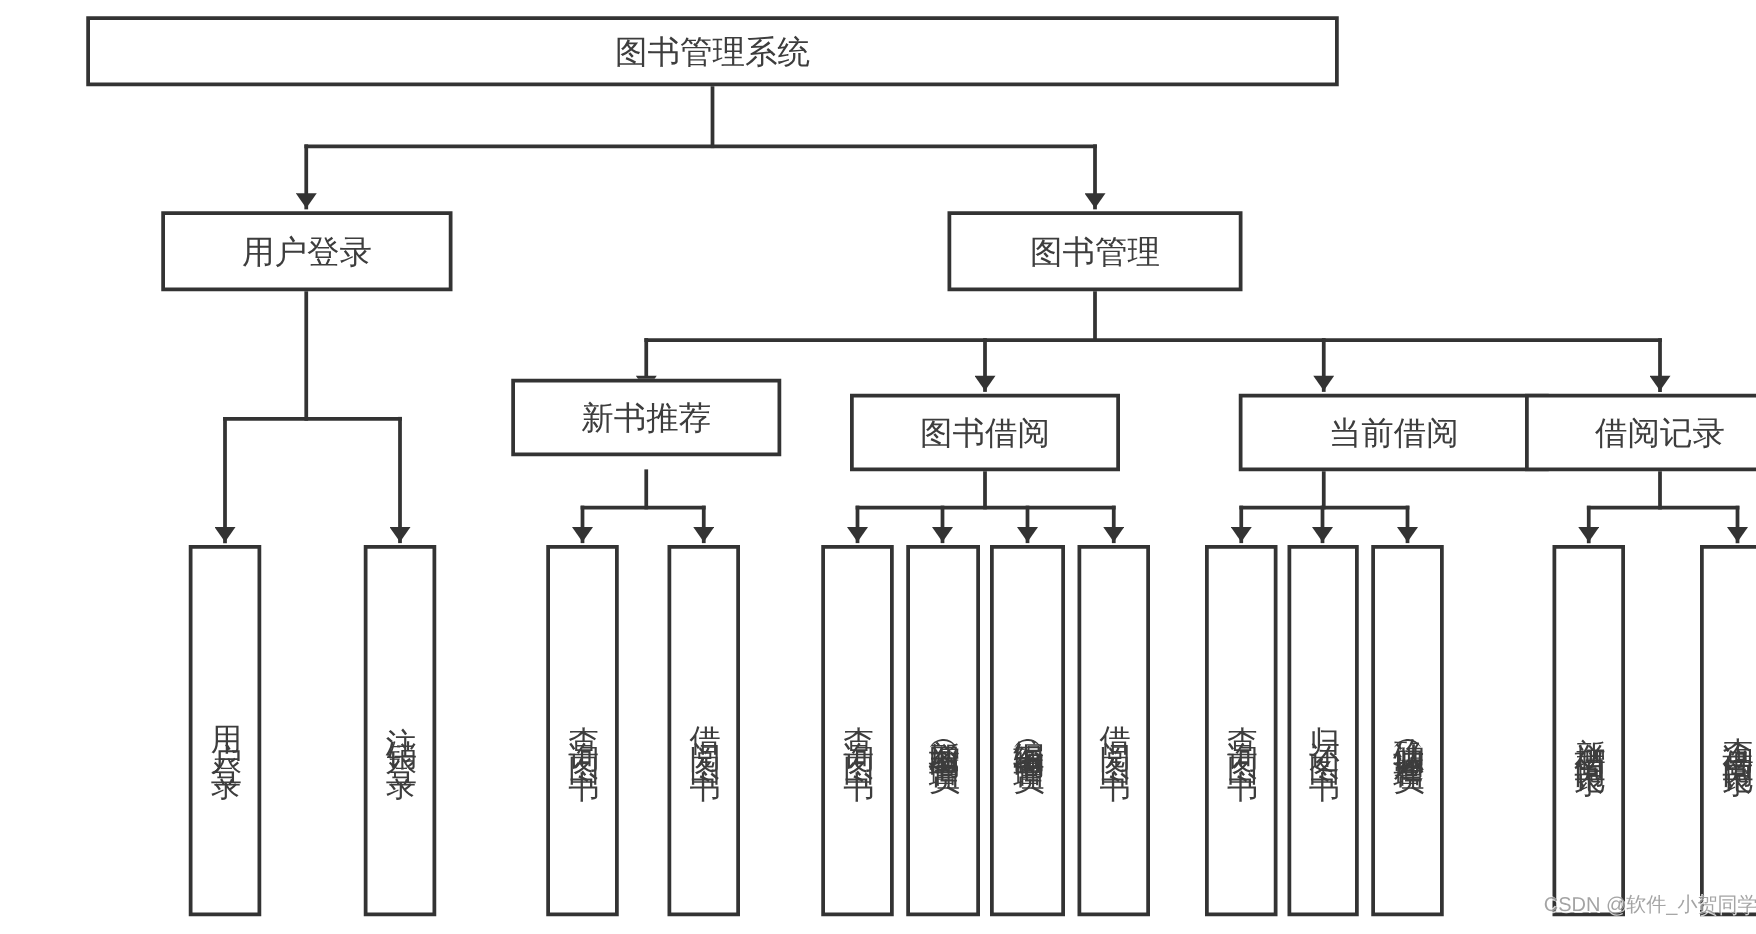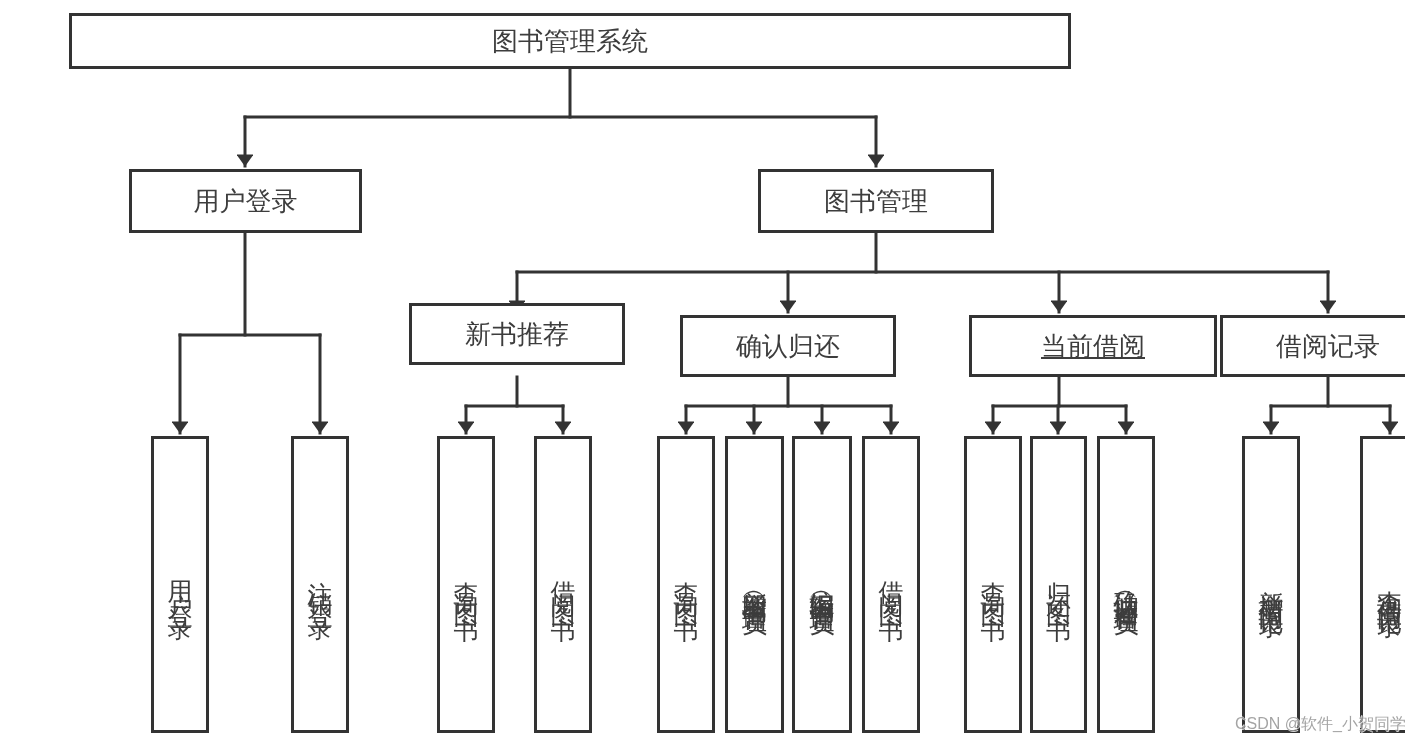--- a/index.html
+++ b/index.html
@@ -150,23 +150,23 @@
     <span>用户登录</span>
   </div>
   <div class="hbox" style="left:711px; top:169px; width:236px; height:64px;text-align:right;">
     <span>图书管理</span>
   </div>
 
   <div class="hbox" style="left:362px; top:303px; width:216px; height:62px;">
     <span>新书推荐</span>
   </div>
   <div class="hbox" style="left:633px; top:315px; width:216px; height:62px;">
-    <span>确认归还</span>
-  </div>
-  <div class="hbox" style="left:922px; top:315px; width:248px; height:62px;text-decoration:underline;">
+    <span>图书借阅</span>
+  </div>
+  <div class="hbox" style="left:944px; top:315px; width:248px; height:62px;">
     <span>当前借阅</span>
   </div>
   <div class="hbox" style="left:1173px; top:315px; width:216px; height:62px;">
     <span>借阅记录</span>
   </div>
 
   <div class="vbox" style="left:104px; top:436px; width:58px; height:297px;">
     <span class="vlabel ls-wide">用户登录</span>
   </div>
   <div class="vbox" style="left:244px; top:436px; width:58px; height:297px;">

